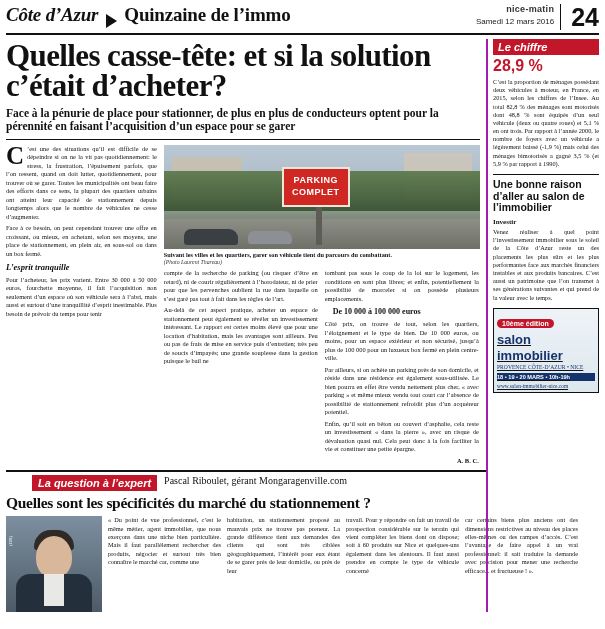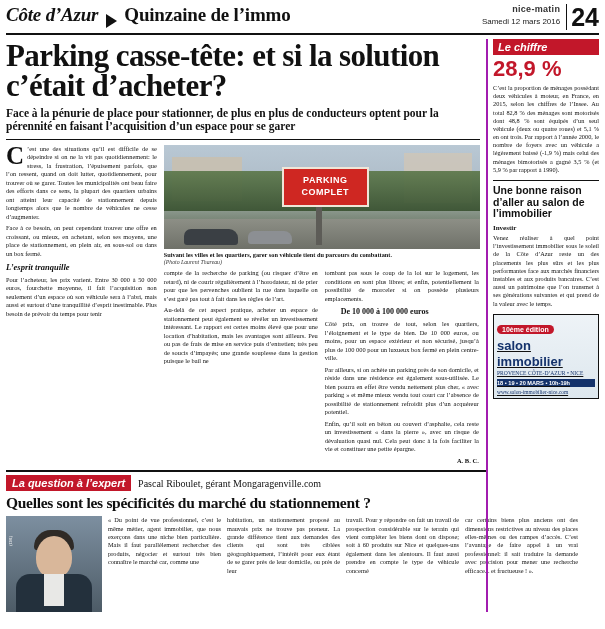--- a/index.html
+++ b/index.html
@@ -15,79 +15,79 @@
   
   .masthead{display:flex;align-items:flex-start;border-bottom:2px solid #111;padding-bottom:3px;}
   .mast-left{display:flex;align-items:flex-end;flex:1;}
   .cote{font-family:"Liberation Serif",serif;font-weight:bold;font-size:19px;font-style:italic;letter-spacing:-0.2px;}
   .tri{display:inline-block;width:0;height:0;border-left:11px solid #111;border-top:7px solid transparent;border-bottom:7px solid transparent;margin:0 7px 0 8px;position:relative;top:2px;}
   .quinz{font-weight:bold;font-size:19px;letter-spacing:-0.2px;}
   .mast-right{display:flex;align-items:flex-start;}
   .mr-text{text-align:right;padding-right:6px;font-family:"Liberation Sans",sans-serif;}
   .mr-logo{font-size:9px;font-weight:bold;color:#333;letter-spacing:0.3px;}
   .mr-date{font-size:8px;color:#222;margin-top:3px;}
-  .pagenum{font-size:25px;font-weight:bold;font-family:"Liberation Sans",sans-serif;line-height:1;padding-left:4px;border-left:1px solid #111;padding-top:1px;}
+  .pagenum{font-size:25px;font-weight:bold;font-family:"Liberation Sans",sans-serif;line-height:1;padding-left:10px;border-left:1px solid #111;padding-top:1px;}
 
   
   .body-wrap{display:flex;margin-top:4px;}
   .col-main{width:480px;padding-right:6px;box-sizing:border-box;}
   .col-side{width:113px;border-left:2px solid #a21caf;padding-left:5px;box-sizing:border-box;}
 
   
   .headline{font-size:31px;font-weight:bold;line-height:0.96;letter-spacing:-0.6px;margin:2px 0 6px 0;}
   .standfirst{font-size:11.5px;font-weight:bold;line-height:1.18;margin-bottom:5px;}
   .rule{border-top:1px solid #111;margin:3px 0 5px 0;}
 
   
   .cols3{display:flex;gap:7px;}
   .c{width:154px;font-size:6.4px;line-height:1.33;text-align:justify;}
   .c p{margin:0 0 3px 0;}
   .drop{float:left;font-size:25px;line-height:19px;font-weight:bold;padding:0 3px 0 0;margin-top:1px;}
-  .subhead{font-weight:bold;font-size:8px;margin:4px 0 2px 16px;}
+  .subhead{font-weight:bold;font-size:8px;margin:4px 0 2px 8px;}
   .subhead-i{font-weight:bold;font-style:italic;font-size:8.5px;margin:4px 0 2px 0;}
   .sig{text-align:right;font-weight:bold;font-size:6.5px;margin-top:3px;}
 
   
   .photo{width:316px;height:104px;position:relative;overflow:hidden;margin-bottom:2px;
          background:linear-gradient(180deg,#b9c8d4 0%,#aebcc8 38%,#9aa79f 55%,#7d8a7c 70%,#6d7a6c 100%);}
   .ph-road{position:absolute;left:0;bottom:0;width:100%;height:30px;background:linear-gradient(180deg,#8d8f86,#6f7169);}
   .ph-trees{position:absolute;left:0;top:26px;width:100%;height:40px;background:linear-gradient(180deg,#5f7a4e,#3c5434);opacity:.95;}
   .ph-bldg{position:absolute;left:8px;top:12px;width:70px;height:44px;background:#c9bfae;opacity:.85;}
   .ph-bldg2{position:absolute;left:240px;top:8px;width:68px;height:50px;background:#cfc6b6;opacity:.8;}
-  .ph-sign{position:absolute;left:118px;top:22px;width:87px;height:40px;background:#cf2722;border:2px solid #efe6d8;box-sizing:border-box;
+  .ph-sign{position:absolute;left:118px;top:22px;width:68px;height:40px;background:#cf2722;border:2px solid #efe6d8;box-sizing:border-box;
            color:#fff;font-family:"Liberation Sans",sans-serif;font-weight:bold;font-size:9px;display:flex;flex-direction:column;
            align-items:center;justify-content:center;line-height:1.25;letter-spacing:0.5px;}
   .ph-post{position:absolute;left:152px;top:62px;width:6px;height:38px;background:#5d5c57;}
   .ph-car{position:absolute;left:20px;bottom:4px;width:54px;height:16px;background:#3a3f44;border-radius:7px 9px 3px 3px;}
   .ph-car2{position:absolute;left:84px;bottom:5px;width:44px;height:13px;background:#8c8f93;border-radius:6px 8px 3px 3px;}
   .caption{font-size:6.3px;font-weight:bold;line-height:1.22;width:316px;}
   .credit{font-size:5.8px;font-style:italic;color:#333;margin-top:1px;}
 
   
   .side-band{background:#c2172a;color:#fff;font-family:"Liberation Sans",sans-serif;font-weight:bold;
              font-style:italic;font-size:11px;padding:2px 5px;margin-bottom:3px;}
-  .bignum{font-family:"Liberation Sans",sans-serif;font-weight:bold;font-size:22px;color:#c2172a;line-height:1;margin:2px 0 4px 0;}
+  .bignum{font-family:"Liberation Sans",sans-serif;font-weight:bold;font-size:16px;color:#c2172a;line-height:1;margin:2px 0 4px 0;}
   .side-text{font-size:6.3px;line-height:1.3;text-align:justify;}
   .side-title{font-family:"Liberation Sans",sans-serif;font-weight:bold;font-size:10.5px;line-height:1.12;color:#111;margin:0 0 4px 0;}
   .side-box{border-top:1px solid #111;margin-top:6px;padding-top:4px;}
   .side-kicker{font-weight:bold;font-size:7px;margin-bottom:2px;}
 
   
   .salon{margin-top:6px;border:1px solid #111;padding:3px;text-align:left;
          background:linear-gradient(180deg,#eef3f7,#dde7ee);text-decoration:underline;}
   .salon-ed{background:#c2172a;color:#fff;display:inline-block;font-family:"Liberation Sans",sans-serif;
             font-weight:bold;font-size:7px;border-radius:8px;padding:1px 5px;}
   .salon-title{font-family:"Liberation Sans",sans-serif;font-weight:bold;font-size:13px;color:#14326b;line-height:1;margin-top:3px;}
   .salon-sub{font-size:5.6px;color:#14326b;margin-top:2px;line-height:1.2;}
   .salon-dates{background:#14326b;color:#fff;font-family:"Liberation Sans",sans-serif;font-size:5.6px;font-weight:bold;margin-top:3px;padding:1px 0;}
   .salon-url{font-size:5.4px;color:#14326b;margin-top:2px;}
 
   
   .expert{margin-top:5px;border-top:2px solid #111;padding-top:3px;width:480px;}
-  .expert-head{display:flex;align-items:center;}
+  .expert-head{display:flex;margin-left:26px;}
   .expert-tag{background:#c2172a;color:#fff;font-family:"Liberation Sans",sans-serif;font-weight:bold;font-style:italic;
               font-size:11px;padding:2px 6px;}
   .expert-name{font-size:10px;margin-left:7px;}
   .expert-q{font-weight:bold;font-size:15.5px;margin:3px 0 4px 0;letter-spacing:-0.3px;}
   .expert-body{display:flex;gap:6px;}
   .portrait{width:96px;height:96px;background:linear-gradient(180deg,#7d8fa0,#4d5b66);position:relative;flex:none;overflow:hidden;}
   .p-face{position:absolute;left:30px;top:20px;width:36px;height:42px;background:#d9b79a;border-radius:50% 50% 45% 45%;}
   .p-hair{position:absolute;left:28px;top:14px;width:40px;height:20px;background:#2f2a26;border-radius:20px 20px 4px 4px;}
   .p-body{position:absolute;left:10px;top:58px;width:76px;height:40px;background:#23303c;border-radius:14px 14px 0 0;}
   .p-shirt{position:absolute;left:38px;top:58px;width:20px;height:32px;background:#e8e8e6;}
@@ -113,21 +113,21 @@
         <div class="mr-date">Samedi 12 mars 2016</div>
       </div>
       <div class="pagenum">24</div>
     </div>
   </div>
 
   <div class="body-wrap">
 
     <div class="col-main">
 
-      <div class="headline">Parking casse-tête: et si la solution c’était d’acheter?</div>
+      <div class="headline">Quelles casse-tête: et si la solution c’était d’acheter?</div>
       <div class="standfirst">Face à la pénurie de place pour stationner, de plus en plus de conducteurs optent pour la pérennité en faisant l’acquisition d’un espace pour se garer</div>
       <div class="rule"></div>
 
       <div class="cols3">
 
         <div class="c">
           <p>
             <span class="drop">C</span>
             <span>’est une des situations qu’il est difficile de se dépeindre si on ne la vit pas quotidiennement: le stress, la frustration, l’épuisement parfois, que l’on ressent, quand on doit lutter, quotidiennement, pour trouver où se garer. Toutes les municipalités ont beau faire des efforts dans ce sens, la plupart des quartiers urbains ont atteint leur capacité de stationnement depuis longtemps alors que le nombre de véhicules ne cesse d’augmenter.</span>
           </p>

